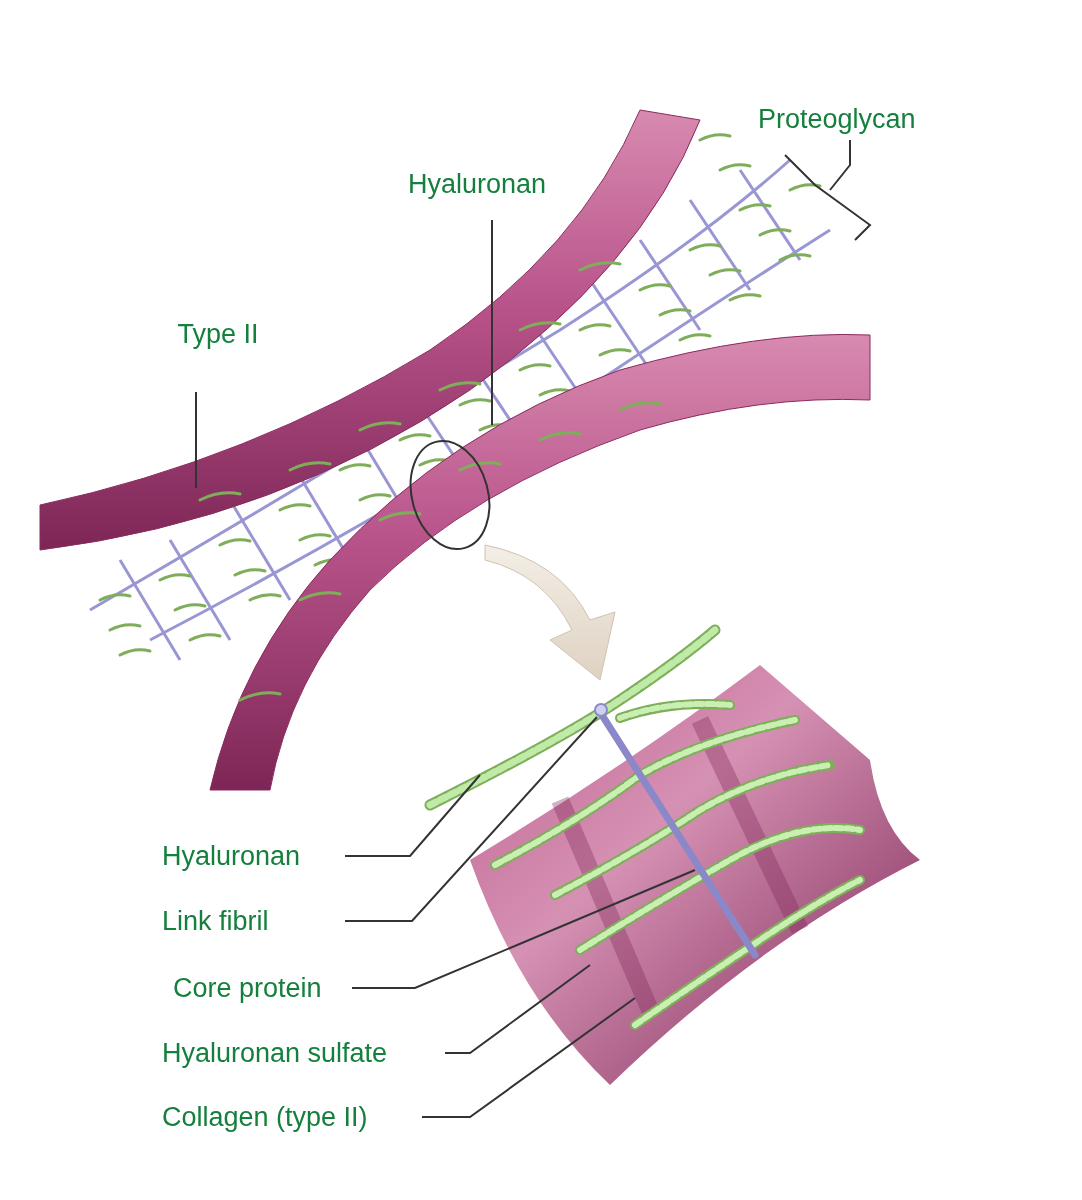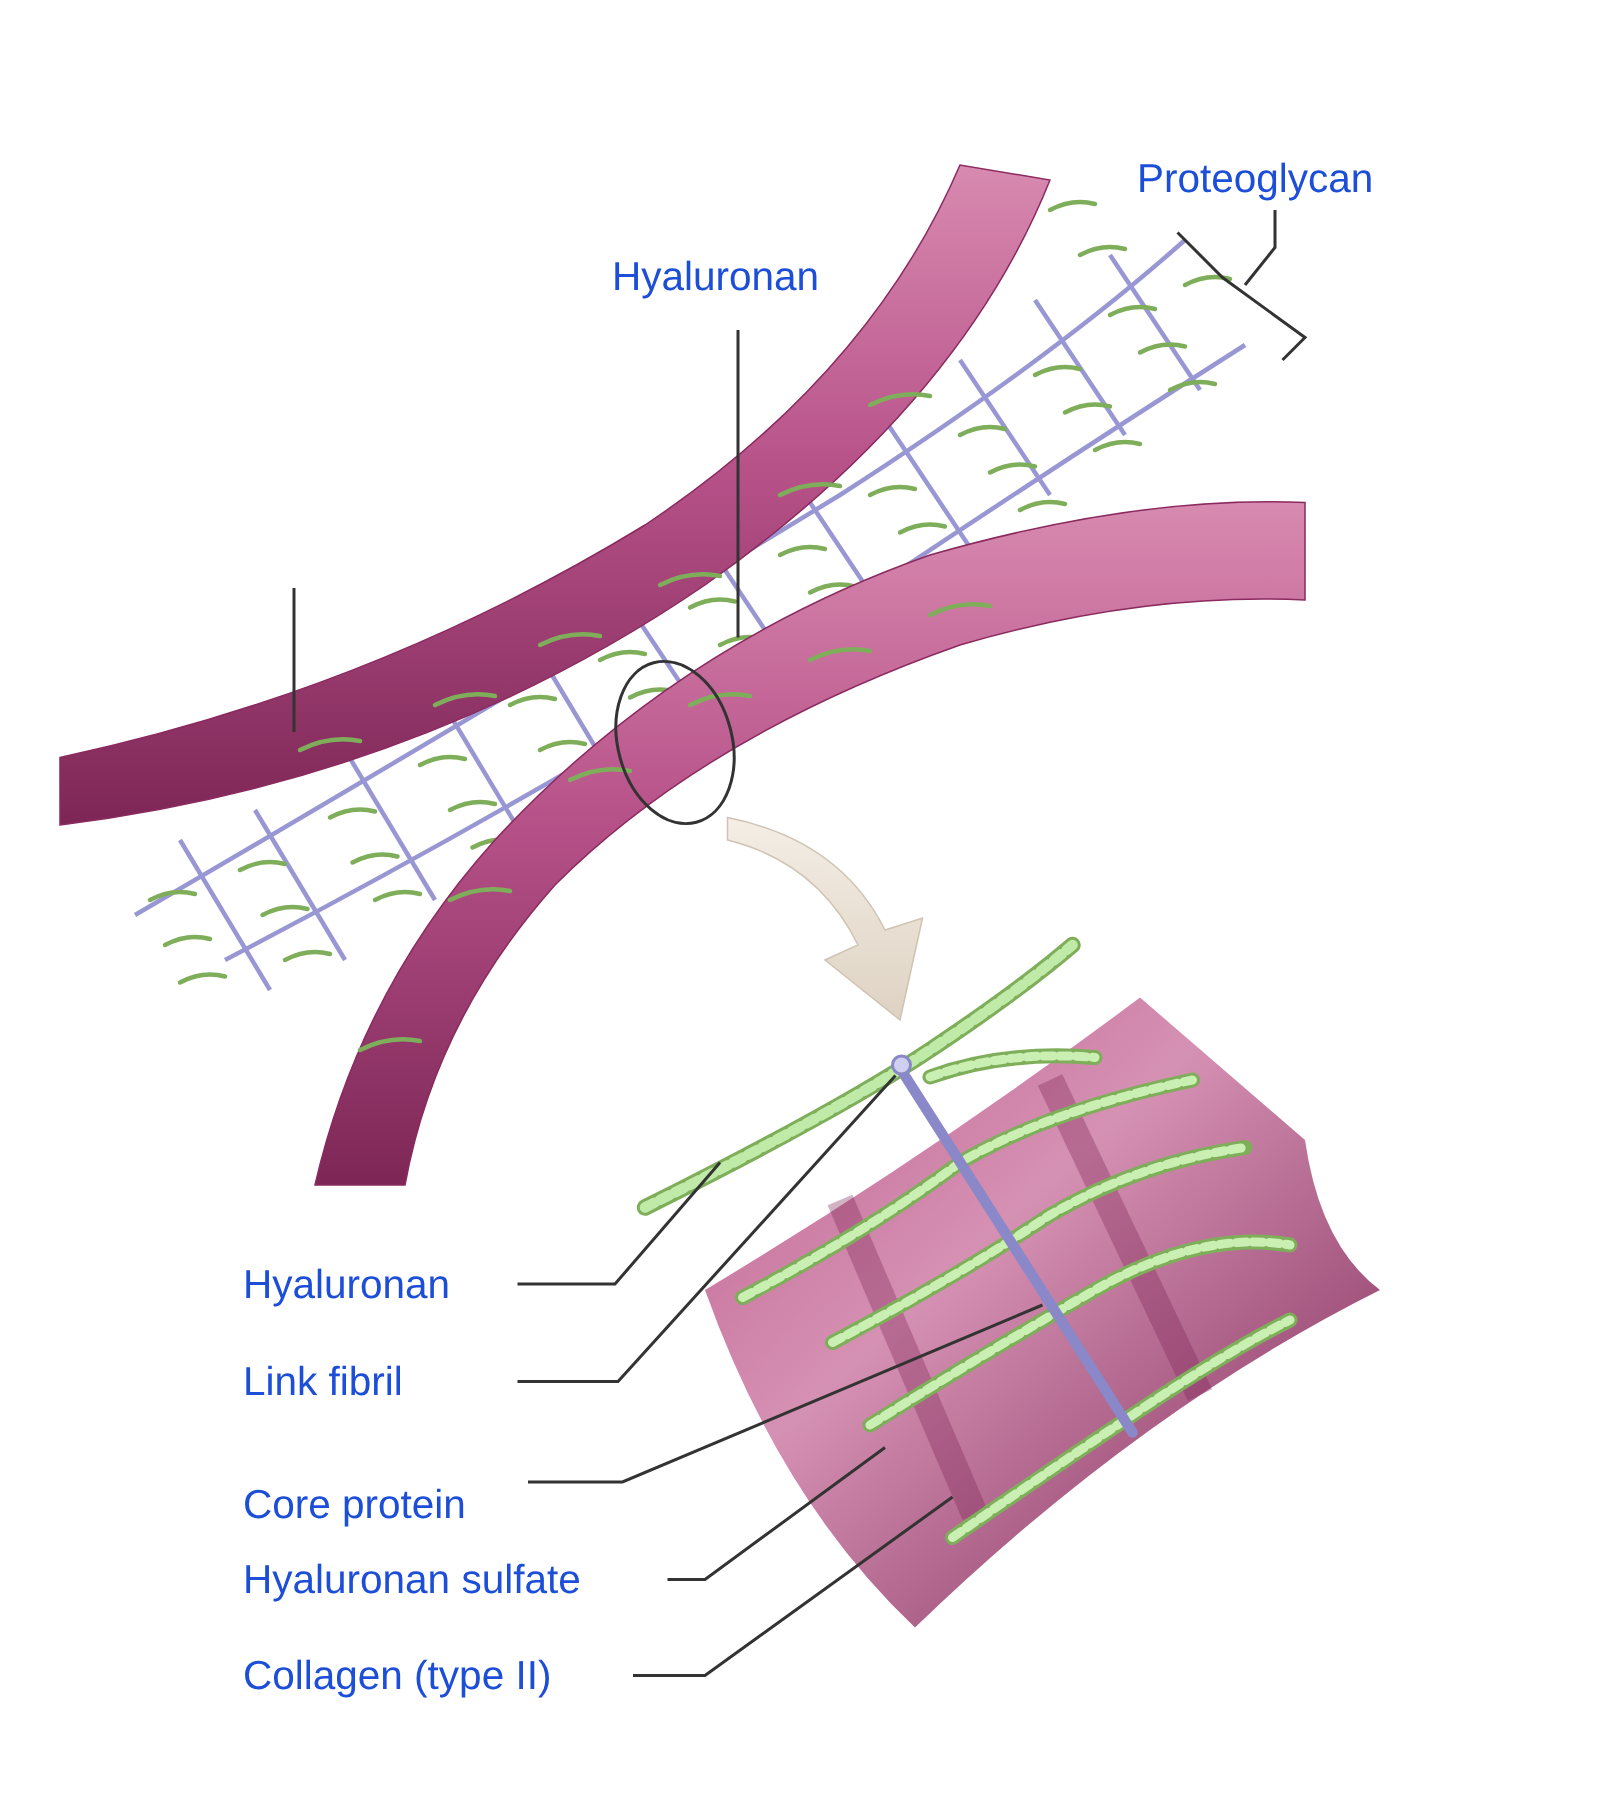--- a/index.html
+++ b/index.html
@@ -1,18 +1,18 @@
 <!DOCTYPE html>
 <html><head>
 <meta charset="utf-8">
 <style>
   html,body{margin:0;padding:0;background:#ffffff;}
   body{width:1082px;height:1200px;position:relative;overflow:hidden;font-family:"Liberation Sans",sans-serif;}
   svg.diagram{position:absolute;left:0;top:0;}
-  .lbl{position:absolute;color:#1d4ed8;font-size:27px;line-height:32px;white-space:nowrap;font-family:"Liberation Sans",sans-serif;}
+  .lbl{position:absolute;color:#15803d;font-size:27px;line-height:32px;white-space:nowrap;font-family:"Liberation Sans",sans-serif;}
   .lbl.center{text-align:center;}
 </style>
 </head>
 <body>
 
 <svg class="diagram" width="1082" height="1200" viewBox="0 0 1082 1200" xmlns="http://www.w3.org/2000/svg">
   <defs>
     <linearGradient id="fibGrad" x1="0" y1="0" x2="0" y2="1">
       <stop offset="0" stop-color="#d88ab0"></stop>
       <stop offset="0.45" stop-color="#b8538a"></stop>
@@ -148,19 +148,20 @@
     <polyline points="345,921 412,921 597,717"></polyline>
     <polyline points="352,988 415,988 695,870"></polyline>
     <polyline points="445,1053 470,1053 590,965"></polyline>
     <polyline points="422,1117 470,1117 635,998"></polyline>
   </g>
 </svg>
 
 <div class="lbl" style="left:758px;top:103px;">Proteoglycan</div>
 <div class="lbl" style="left:408px;top:168px;">Hyaluronan</div>
 <div class="lbl center" style="left:118px;top:318px;width:200px;">
+  <div>Type II</div>
 </div>
 
 <div class="lbl" style="left:162px;top:840px;">Hyaluronan</div>
 <div class="lbl" style="left:162px;top:905px;">Link fibril</div>
-<div class="lbl" style="left:162px;top:972px;margin-top:15px;">Core protein</div>
+<div class="lbl" style="left:173px;top:972px;">Core protein</div>
 <div class="lbl" style="left:162px;top:1037px;">Hyaluronan sulfate</div>
 <div class="lbl" style="left:162px;top:1101px;">Collagen (type II)</div>
 
 </body></html>

